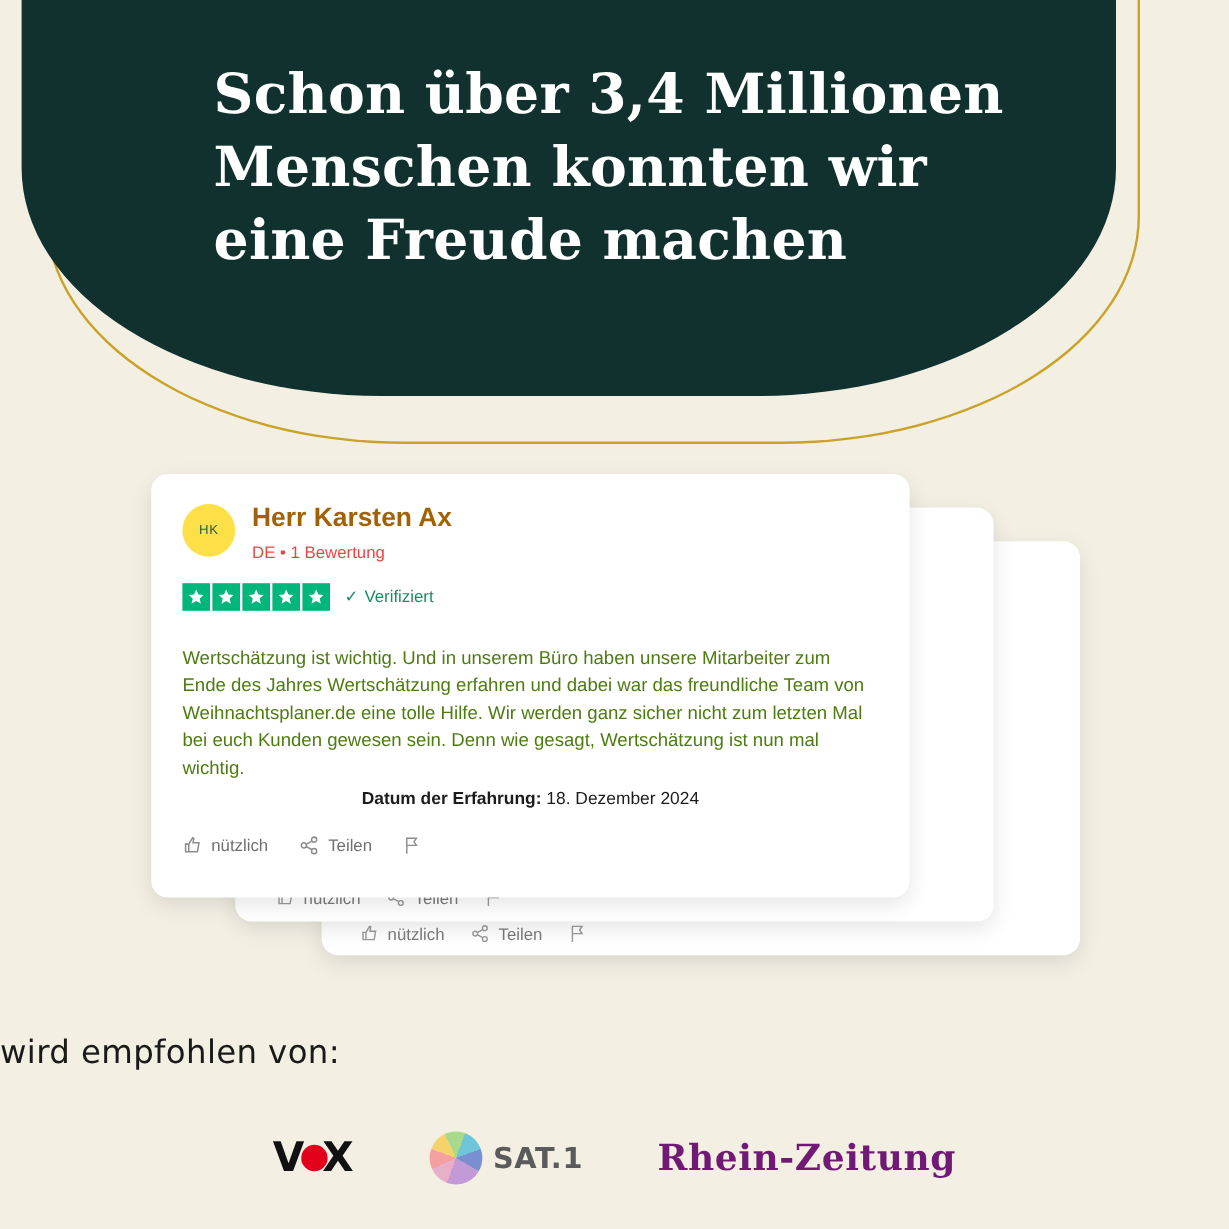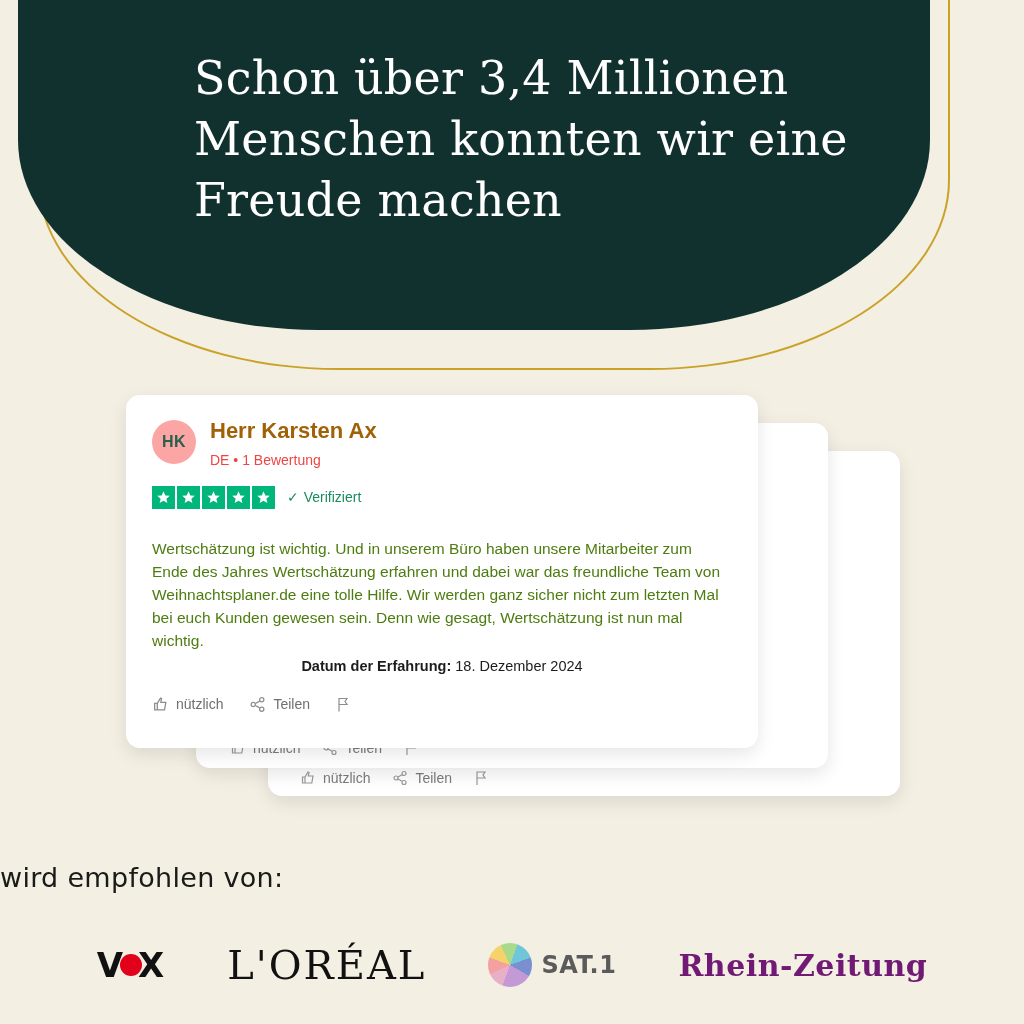--- a/index.html
+++ b/index.html
@@ -45,25 +45,25 @@
     width: 912px;
     height: 450px;
     background: #11312f;
     border-bottom-left-radius: 300px 190px;
     border-bottom-right-radius: 300px 190px;
   }
 
   .hero-title {
     position: absolute;
     top: 128px;
-    left: 176px;
+    left: 160px;
     width: 700px;
     color: #ffffff;
     font-family: "DejaVu Serif", "Liberation Serif", serif;
-    font-weight: normal;
+    font-weight: bold;
     font-size: 46px;
     line-height: 1.33;
     letter-spacing: 0.2px;
   }
 
   
   .cards {
     position: absolute;
     top: 395px;
     left: 0;
@@ -134,24 +134,24 @@
   .reviewer {
     display: flex;
     align-items: center;
     gap: 14px;
   }
 
   .avatar {
     width: 44px;
     height: 44px;
     border-radius: 50%;
-    background: #fca5a5;
+    background: #fde047;
     color: #2a5f4c;
-    font-size: 16px;
-    font-weight: bold;
+    font-size: 11px;
+    font-weight: normal;
     display: flex;
     align-items: center;
     justify-content: center;
     letter-spacing: 0.5px;
     flex: 0 0 auto;
   }
 
   .reviewer-name {
     font-size: 22px;
     font-weight: bold;
@@ -476,21 +476,20 @@
 <div class="recommend">wird empfohlen von:</div>
 
 <div class="logos">
 
   <div class="logo logo-vox">
     <span>V</span>
       <span class="dot"></span>
       <span>X</span>
   </div>
 
-  <div class="logo logo-loreal">L'ORÉAL</div>
 
   <div class="logo logo-sat1">
     <span class="sat1-ball"></span>
     <span class="sat1-text">SAT.1</span>
   </div>
 
   <div class="logo logo-rz">Rhein-Zeitung</div>
 
 </div>
 

